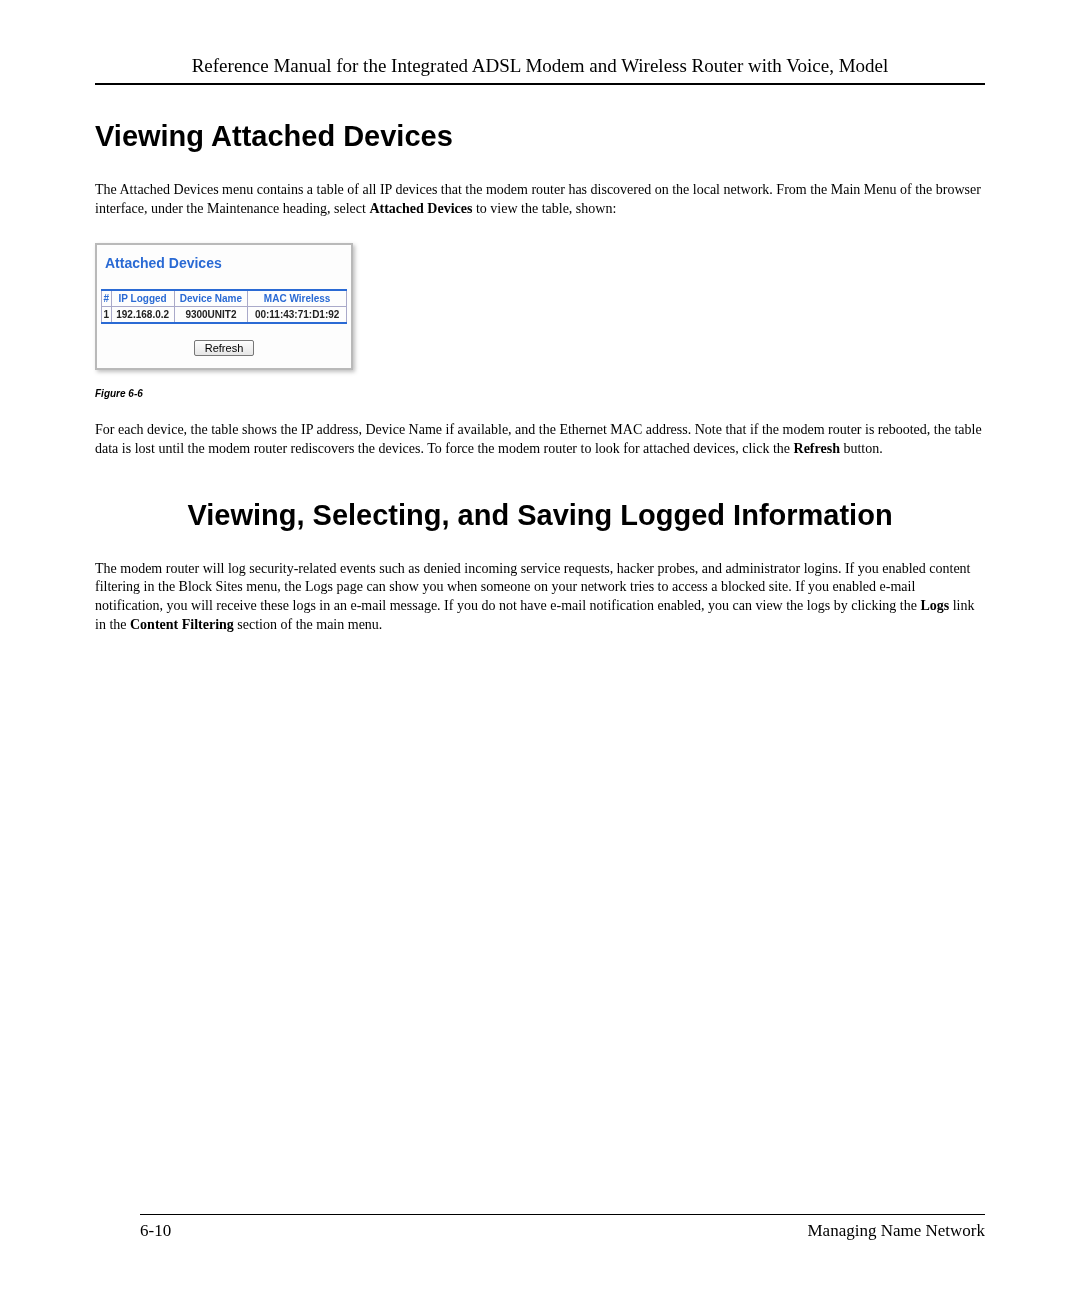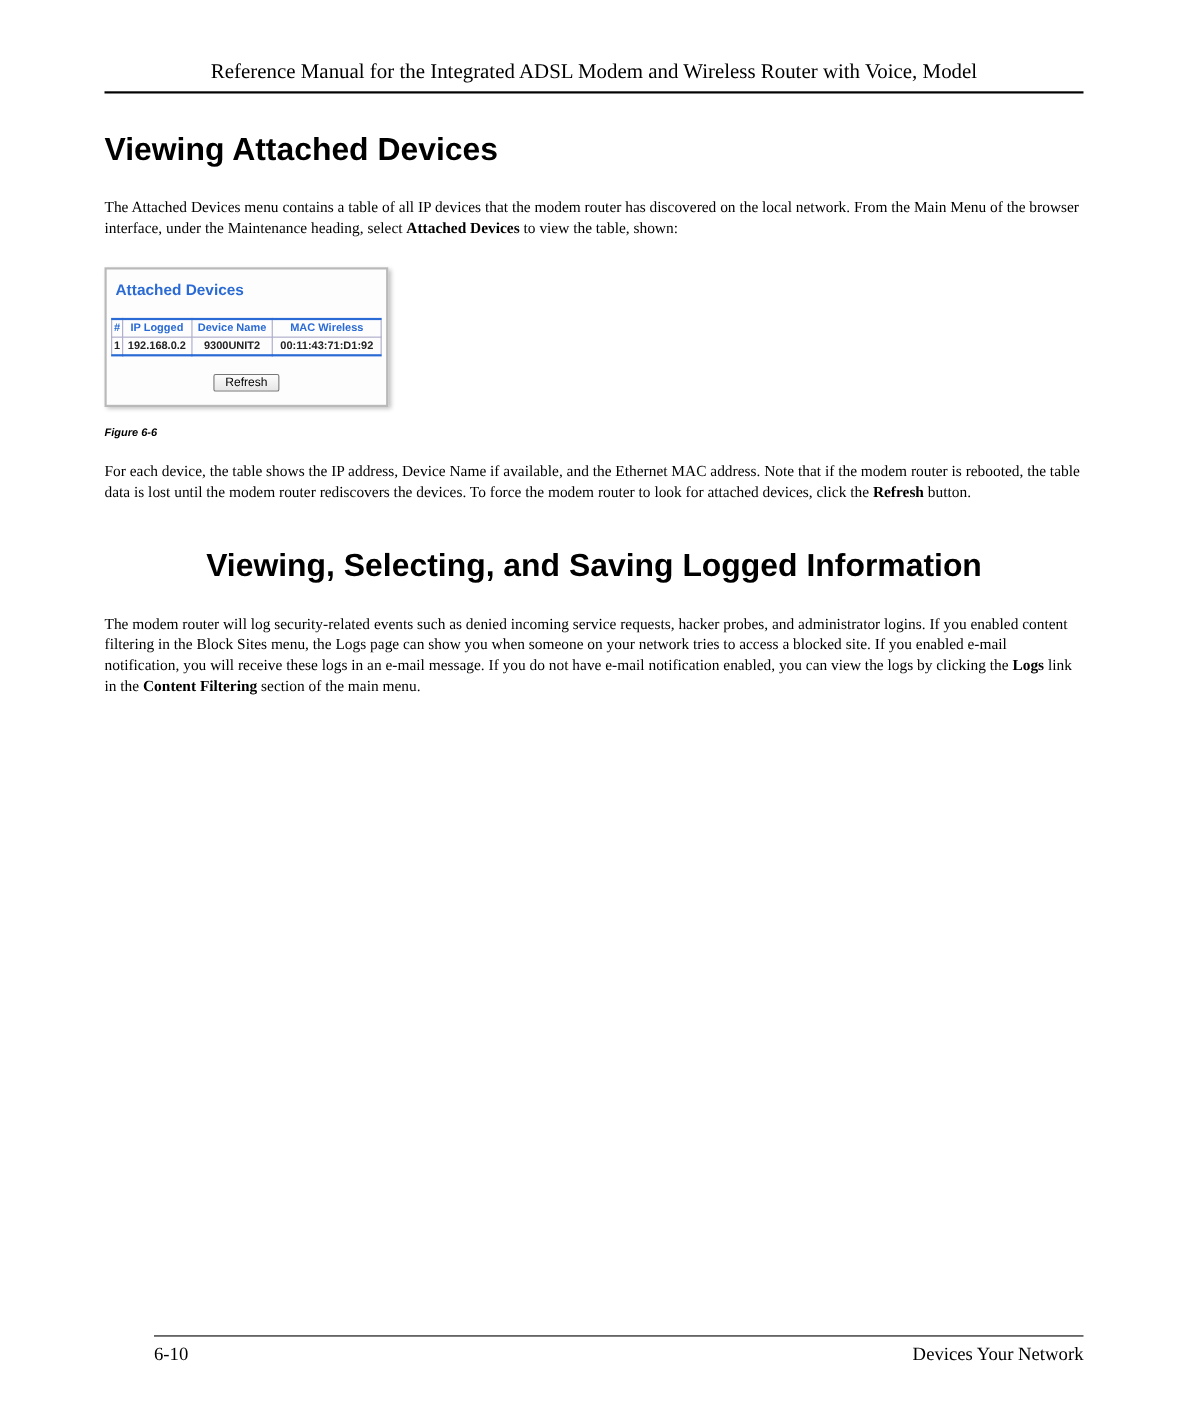--- a/index.html
+++ b/index.html
@@ -173,15 +173,15 @@
 <h2 class="section-heading section-gap">Viewing, Selecting, and Saving Logged Information</h2>
 
 <p class="body-text">
   <span>The modem router will log security-related events such as denied incoming service requests, hacker probes, and administrator logins. If you enabled content filtering in the Block Sites menu, the Logs page can show you when someone on your network tries to access a blocked site. If you enabled e-mail notification, you will receive these logs in an e-mail message. If you do not have e-mail notification enabled, you can view the logs by clicking the </span><span class="bold">Logs</span><span> link in the </span><span class="bold">Content Filtering</span><span> section of the main menu.</span>
 </p>
 
 <div class="footer">
   <hr class="footer-rule">
   <div class="footer-row">
     <span>6-10</span>
-    <span>Devices Your Network</span>
+    <span>Managing Name Network</span>
   </div>
 </div>
 
 </body></html>

